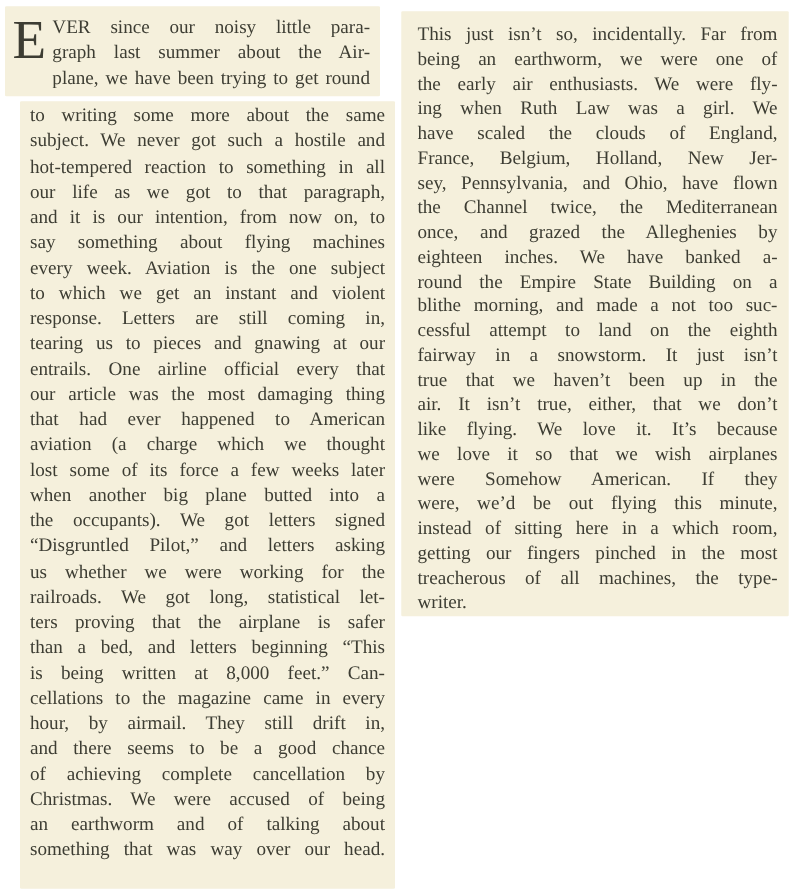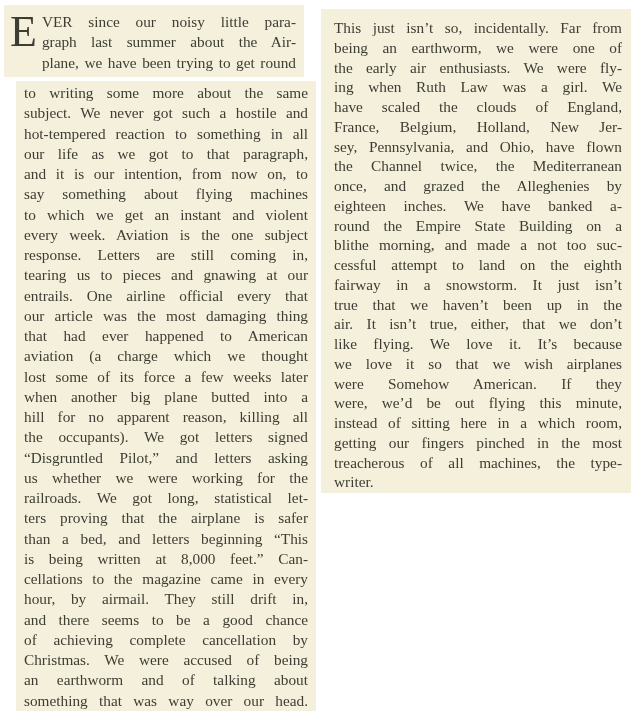--- a/index.html
+++ b/index.html
@@ -64,31 +64,30 @@
   </div>
 
   <div class="paper block-left-body">
     <div>
         <div class="line">to writing some more about the same</div>
         <div class="line">subject.  We never got such a hostile and</div>
         <div class="line">hot-tempered reaction to something in all</div>
         <div class="line">our life as we got to that paragraph,</div>
         <div class="line">and it is our intention, from now on, to</div>
         <div class="line">say something about flying machines</div>
+        <div class="line">every week.  Aviation is the one subject</div>
         <div class="line">to which we get an instant and violent</div>
-        <div class="line">every week.  Aviation is the one subject</div>
         <div class="line">response.  Letters are still coming in,</div>
         <div class="line">tearing us to pieces and gnawing at our</div>
         <div class="line">entrails.  One airline official every that</div>
         <div class="line">our article was the most damaging thing</div>
         <div class="line">that had ever happened to American</div>
         <div class="line">aviation (a charge which we thought</div>
         <div class="line">lost some of its force a few weeks later</div>
         <div class="line">when another big plane butted into a</div>
-        <div class="line">hill for no apparent reason, killing all</div>
         <div class="line">the occupants).  We got letters signed</div>
         <div class="line">“Disgruntled Pilot,” and letters asking</div>
         <div class="line">us whether we were working for the</div>
         <div class="line">railroads.  We got long, statistical let-</div>
         <div class="line">ters proving that the airplane is safer</div>
         <div class="line">than a bed, and letters beginning “This</div>
         <div class="line">is being written at 8,000 feet.”  Can-</div>
         <div class="line">cellations to the magazine came in every</div>
         <div class="line">hour, by airmail.  They still drift in,</div>
         <div class="line">and there seems to be a good chance</div>

